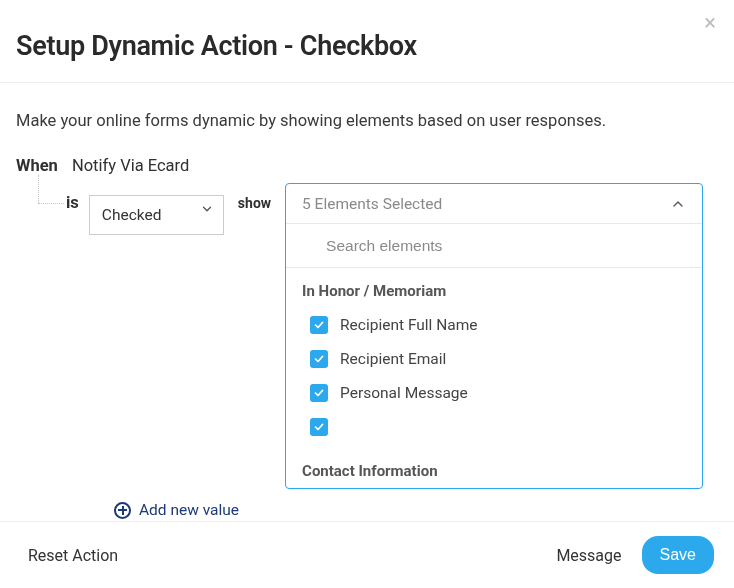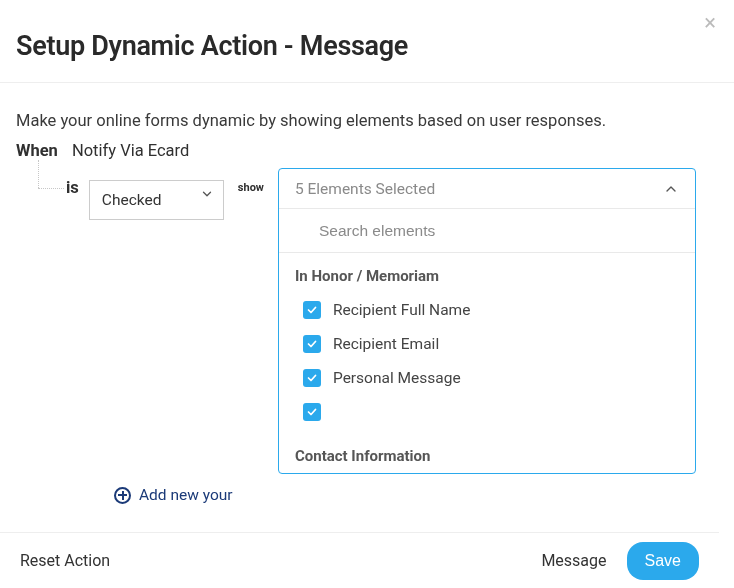--- a/index.html
+++ b/index.html
@@ -31,21 +31,21 @@
     font-weight: 600;
     color: #2a2a2a;
     letter-spacing: -0.3px;
   }
   .body {
     padding: 28px 16px 0 16px;
   }
   .desc {
     font-size: 16.5px;
     color: #3a3a3a;
-    margin-bottom: 11px;
+    margin-bottom: 26px;
   }
   .when-line {
     font-size: 16.5px;
     margin-bottom: 8px;
   }
   .when-line .when-lbl { font-weight: 700; }
   .when-line .when-val { font-weight: 400; margin-left: 10px; }
   .rule-row {
     display: flex;
     align-items: flex-start;
@@ -102,21 +102,21 @@
   }
   .chevron-down {
     position: absolute;
     right: 10px;
     top: 50%;
     transform: translateY(-50%);
     pointer-events: none;
   }
   .chevron-down svg { display:block; }
   .show-lbl {
-    font-size: 11px;
+    font-size: 14px;
     font-weight: 700;
     line-height: 40px;
     margin-right: 14px;
   }
   .multi-select {
     flex: 1;
     border: 1.5px solid #2ba9ec;
     border-radius: 4px;
     background: #fff;
     min-width: 0;
@@ -212,27 +212,27 @@
     content:"";
     position:absolute;
     background:#1b3a78;
   }
   .add-new .plus-circ::before { width:9px; height:2px; }
   .add-new .plus-circ::after  { width:2px; height:9px; }
   .footer {
     position: absolute;
     bottom: 0;
     left: 0;
-    right: 15px;
-    height: 56px;
+    right: 0;
+    height: 67px;
     border-top: 1px solid #eee;
     background: #fff;
     display: flex;
     align-items: center;
-    padding: 0 20px 0 20px;
+    padding: 0 20px 0 28px;
   }
   .reset {
     font-size: 16px;
     color: #333;
     cursor: pointer;
   }
   .spacer { flex:1; }
   .cancel {
     font-size: 16px;
     color: #333;
@@ -248,21 +248,21 @@
     padding: 10px 18px;
     cursor: pointer;
   }
 </style>
 </head>
 <body>
 
 <div class="close-x">×</div>
 
 <div class="header">
-  <h1>Setup Dynamic Action - Message</h1>
+  <h1>Setup Dynamic Action - Checkbox</h1>
 </div>
 
 <div class="body">
   <p class="desc">Make your online forms dynamic by showing elements based on user responses.</p>
 
   <div class="when-line">
     <span class="when-lbl">When</span>
     <span class="when-val">Notify Via Ecard</span>
   </div>
 
@@ -333,21 +333,21 @@
         </div>
 
         <div class="group-label sec">Contact Information</div>
 
       </div>
     </div>
   </div>
 
   <div class="add-new">
     <span class="plus-circ"></span>
-    <span>Add new your</span>
+    <span>Add new value</span>
   </div>
 </div>
 
 <div class="footer">
   <span class="reset">Reset Action</span>
   <span class="spacer"></span>
   <span class="cancel">Message</span>
   <button class="save">Save</button>
 </div>
 

